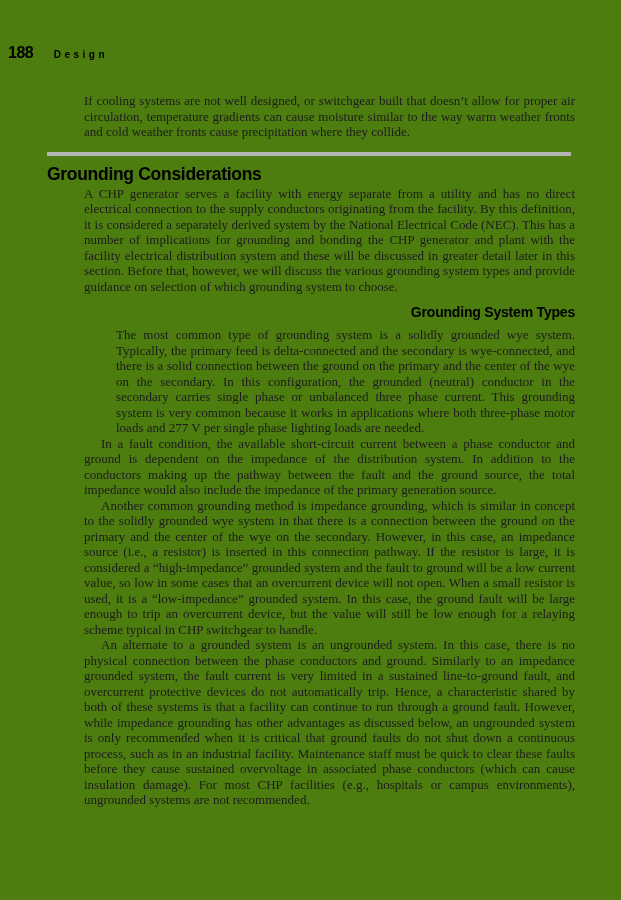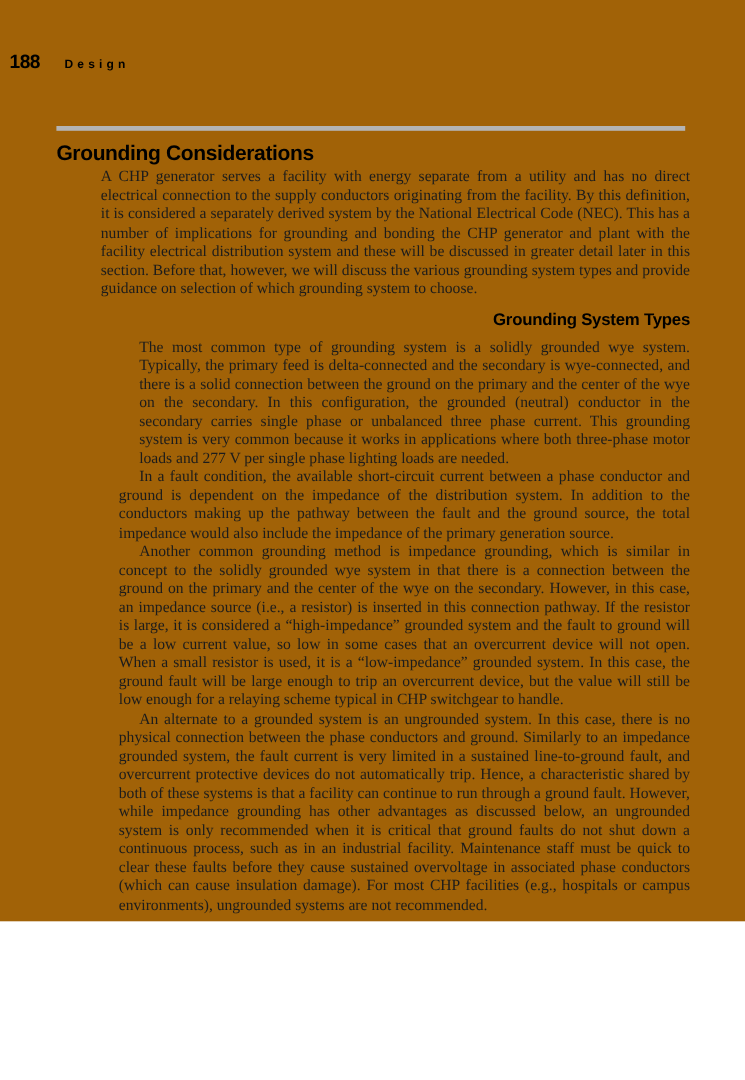--- a/index.html
+++ b/index.html
@@ -4,22 +4,22 @@
 <title>Book Page</title>
 <style>
   html, body {
     margin: 0;
     padding: 0;
     background: #ffffff;
   }
   .page {
     position: relative;
     width: 621px;
-    height: 768px;
-    background: #a16207;
+    height: 900px;
+    background: #4d7c0f;
     overflow: hidden;
     font-family: "Liberation Serif", serif;
     color: #1c1c1c;
   }
   .running-header {
     position: absolute;
     top: 44px;
     left: 8px;
     font-family: "Liberation Sans", sans-serif;
     font-weight: 700;
@@ -45,21 +45,20 @@
   }
   .body-text {
     margin: 0;
     font-size: 13px;
     line-height: 15.5px;
     text-align: justify;
     color: #1c1c1c;
   }
   .body-text.indent {
     text-indent: 17px;
-    margin-left: 15px;
   }
   .section-rule {
     margin: 12px 0 0 -37px;
     width: 524px;
     height: 4px;
     background: #b4b4b4;
   }
   .section-title {
     margin: 9px 0 0 -37px;
     font-family: "Liberation Sans", sans-serif;
@@ -92,20 +91,21 @@
 
 <div class="page">
 
   <header class="running-header">
     <span class="pagenum">188</span>
     <span class="runhead">Design</span>
   </header>
 
   <div class="flow">
 
+    <p class="body-text">If cooling systems are not well designed, or switchgear built that doesn’t allow for proper air circulation, temperature gradients can cause moisture similar to the way warm weather fronts and cold weather fronts cause precipitation where they collide.</p>
 
     <div class="section-rule"></div>
 
     <h1 class="section-title">Grounding Considerations</h1>
 
     <p class="body-text para-after-h1">A CHP generator serves a facility with energy separate from a utility and has no direct electrical connection to the supply conductors originating from the facility. By this definition, it is considered a separately derived system by the National Electrical Code (NEC). This has a number of implications for grounding and bonding the CHP generator and plant with the facility electrical distribution system and these will be discussed in greater detail later in this section. Before that, however, we will discuss the various grounding system types and provide guidance on selection of which grounding system to choose.</p>
 
     <h2 class="subsection-title">Grounding System Types</h2>
 
     <p class="body-text para-after-h2">The most common type of grounding system is a solidly grounded wye system. Typically, the primary feed is delta-connected and the secondary is wye-connected, and there is a solid connection between the ground on the primary and the center of the wye on the secondary. In this configuration, the grounded (neutral) conductor in the secondary carries single phase or unbalanced three phase current. This grounding system is very common because it works in applications where both three-phase motor loads and 277 V per single phase lighting loads are needed.</p>

